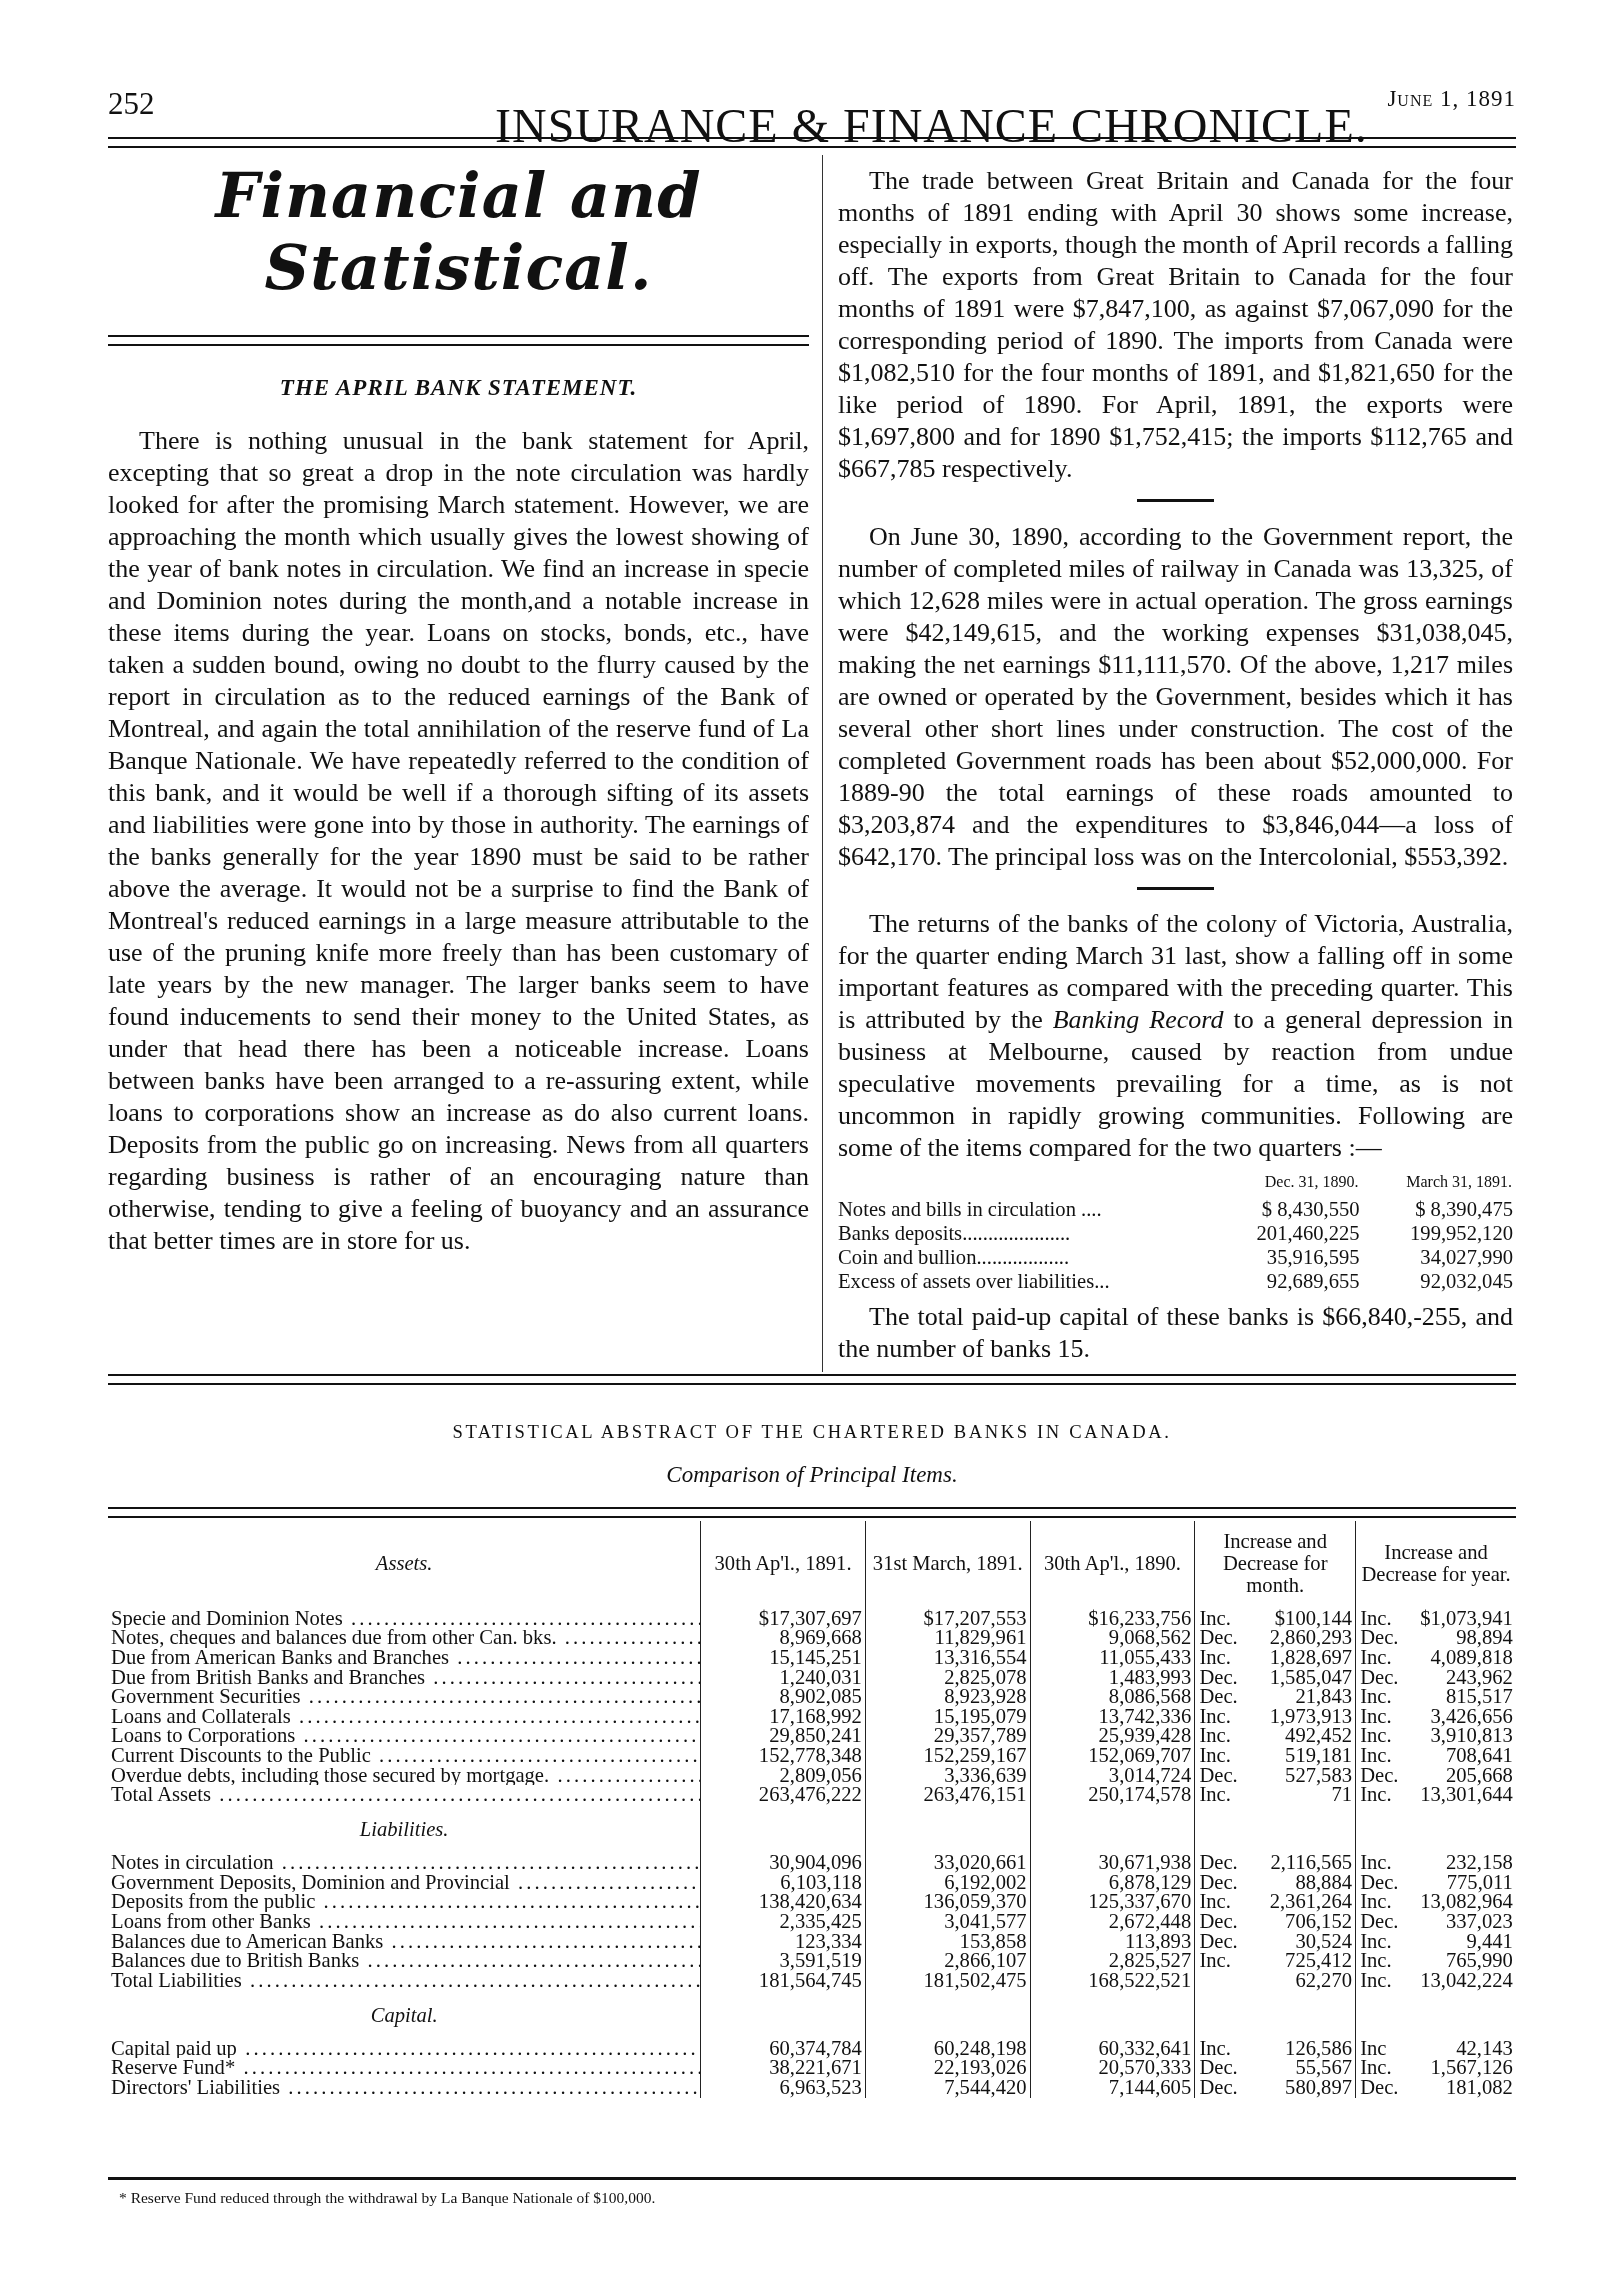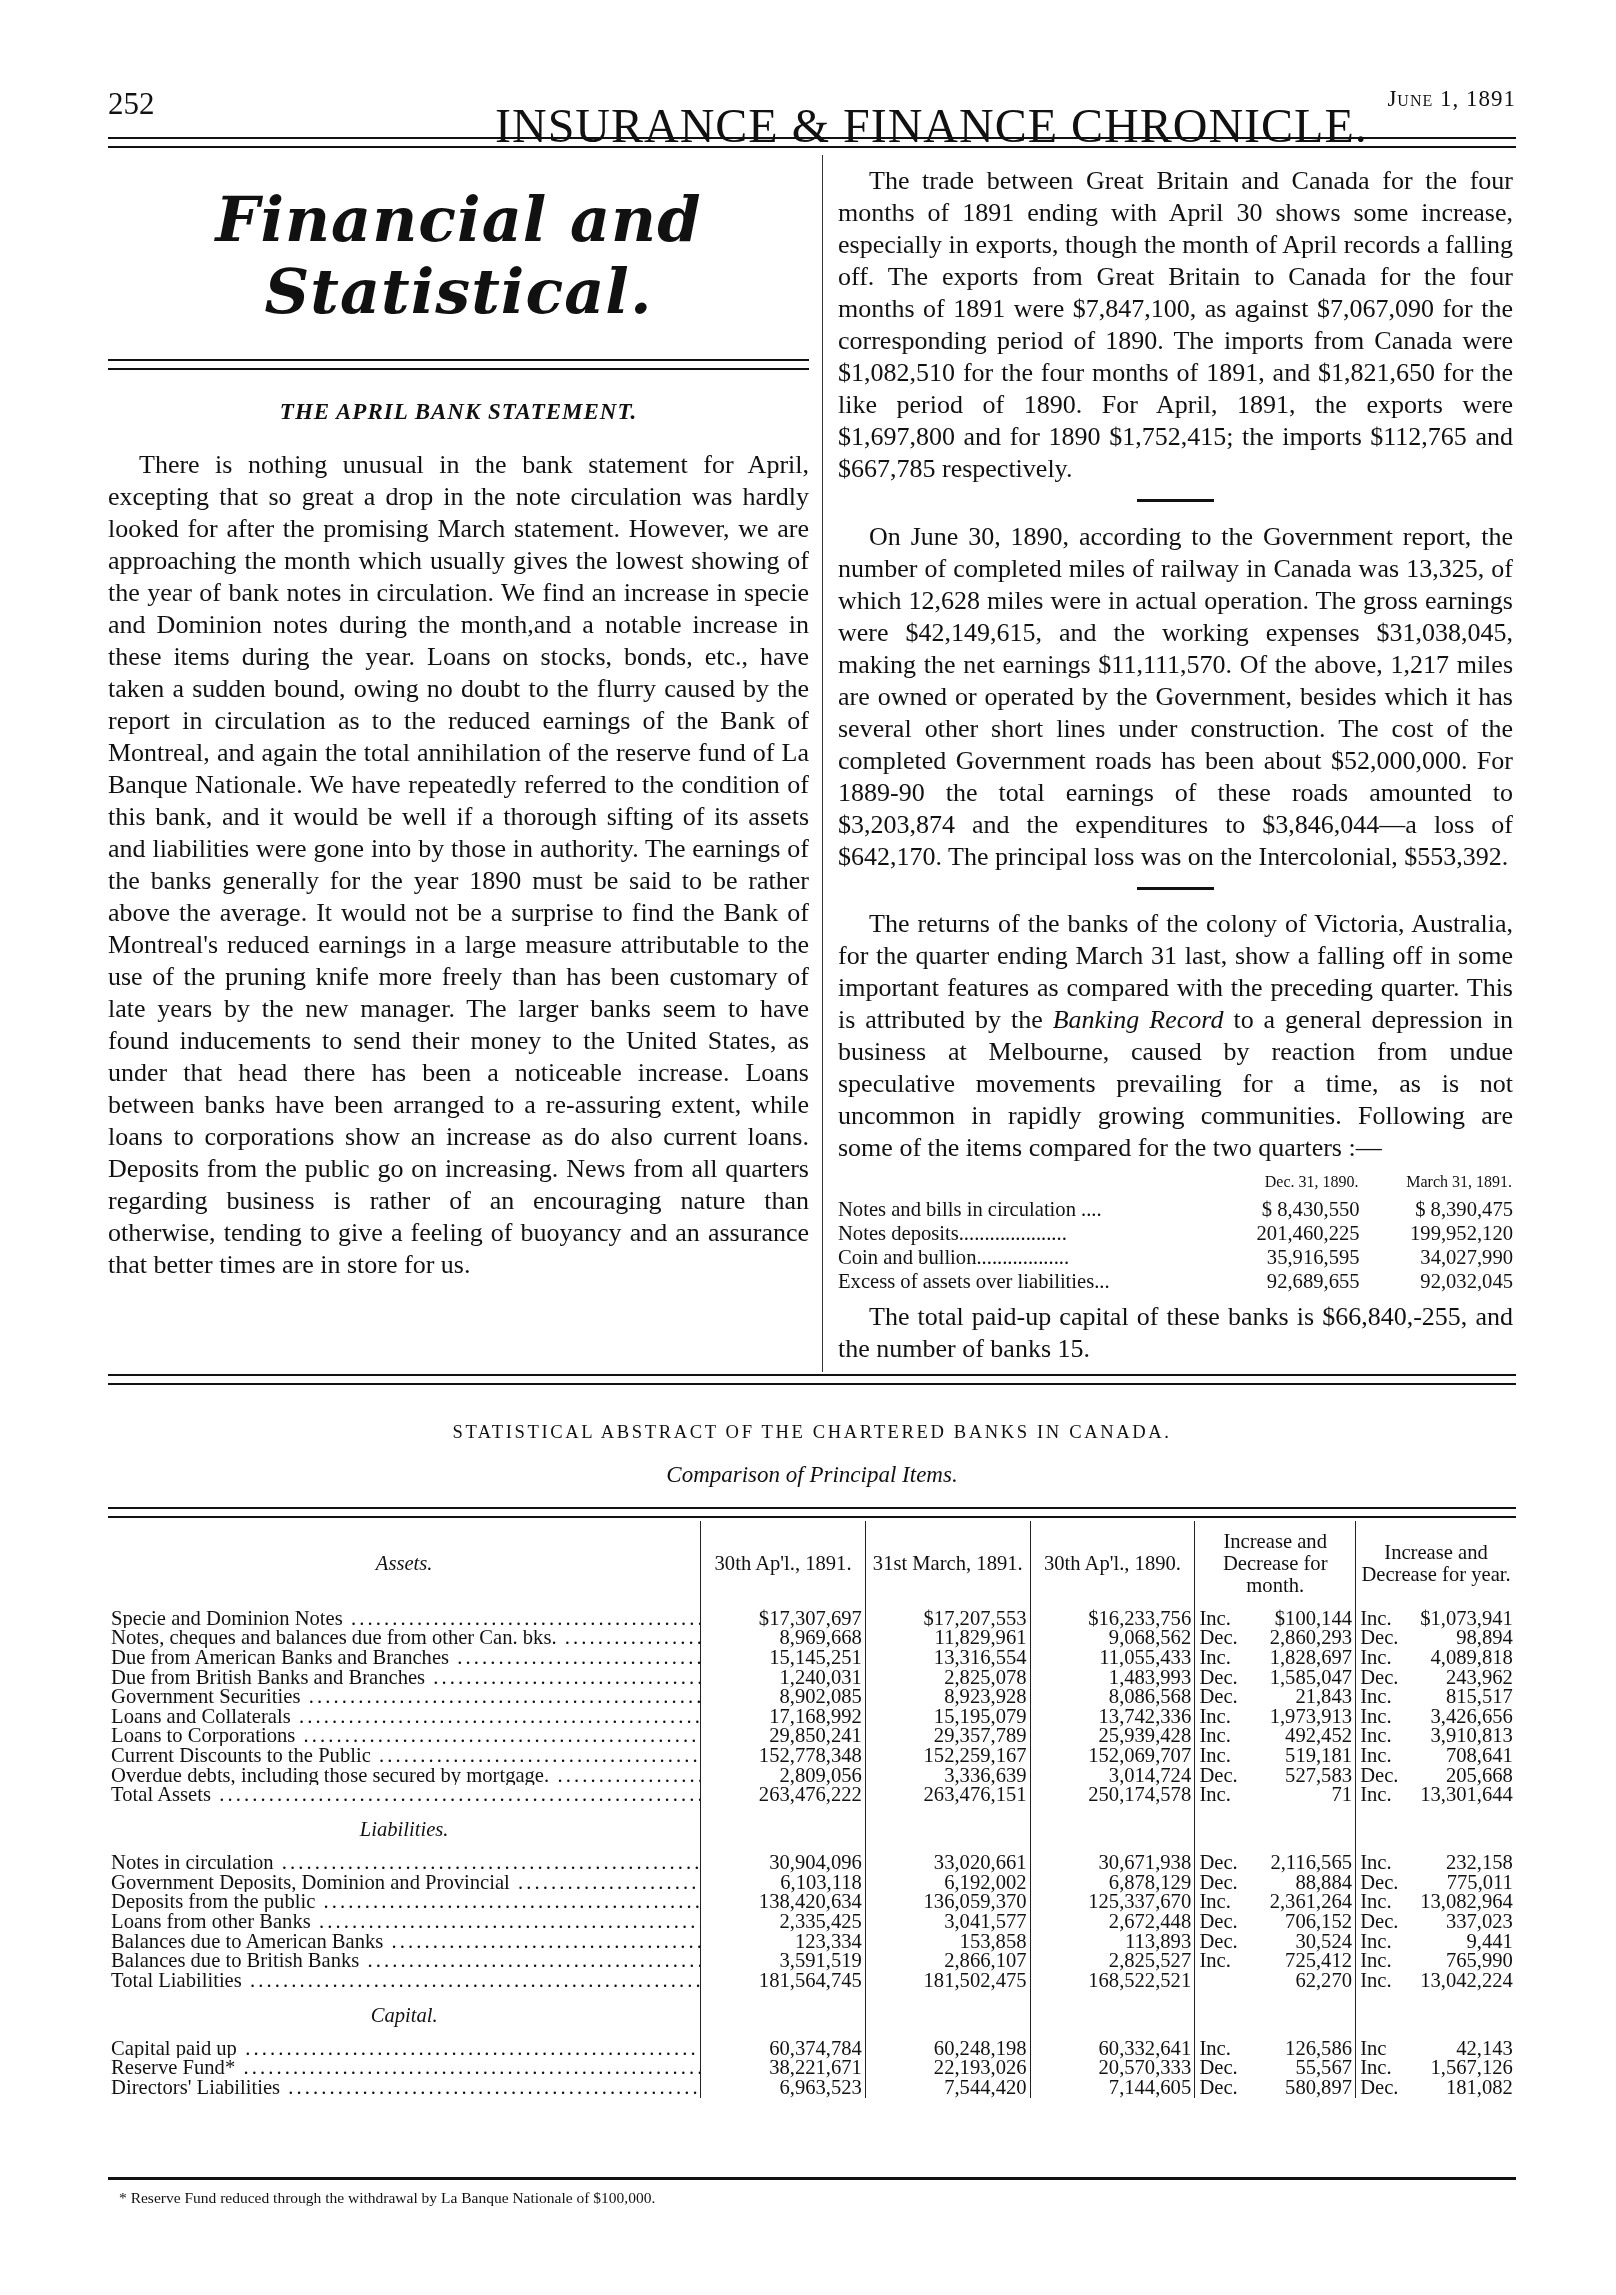--- a/index.html
+++ b/index.html
@@ -65,21 +65,21 @@
 
 <div class="masthead">
   <span class="page-num">252</span>
   <span class="pub-title">INSURANCE &amp; FINANCE CHRONICLE.</span>
   <span class="pub-date">June 1, 1891</span>
 </div>
 <div class="rule-double" style="left:108px; top:137px; width:1408px;"></div>
 
 <div class="col-divider" style="left:822px; top:155px; height:1217px;"></div>
 
-<div class="col" style="left:108px; top:160px; width:701px;margin-top:24px;">
+<div class="col" style="left:108px; top:160px; width:701px;">
   <div class="section-heading">Financial and Statistical.</div>
   <div class="rule-double" style="position:relative; width:701px; margin:31px 0 26px 0;"></div>
   <h2 class="article-title">THE APRIL BANK STATEMENT.</h2>
   <p>There is nothing unusual in the bank statement for April, excepting that so great a drop in the note circulation was hardly looked for after the promising March statement. However, we are approaching the month which usually gives the lowest showing of the year of bank notes in circulation. We find an increase in specie and Dominion notes during the month,and a notable increase in these items during the year. Loans on stocks, bonds, etc., have taken a sudden bound, owing no doubt to the flurry caused by the report in circulation as to the reduced earnings of the Bank of Montreal, and again the total annihilation of the reserve fund of La Banque Nationale. We have repeatedly referred to the condition of this bank, and it would be well if a thorough sifting of its assets and liabilities were gone into by those in authority. The earnings of the banks generally for the year 1890 must be said to be rather above the average. It would not be a surprise to find the Bank of Montreal's reduced earnings in a large measure attributable to the use of the pruning knife more freely than has been customary of late years by the new manager. The larger banks seem to have found inducements to send their money to the United States, as under that head there has been a noticeable increase. Loans between banks have been arranged to a re-assuring extent, while loans to corporations show an increase as do also current loans. Deposits from the public go on increasing. News from all quarters regarding business is rather of an encouraging nature than otherwise, tending to give a feeling of buoyancy and an assurance that better times are in store for us.</p>
 </div>
 
 <div class="col" style="left:838px; top:165px; width:675px;">
   <p>The trade between Great Britain and Canada for the four months of 1891 ending with April 30 shows some increase, especially in exports, though the month of April records a falling off. The exports from Great Britain to Canada for the four months of 1891 were $7,847,100, as against $7,067,090 for the corresponding period of 1890. The imports from Canada were $1,082,510 for the four months of 1891, and $1,821,650 for the like period of 1890. For April, 1891, the exports were $1,697,800 and for 1890 $1,752,415; the imports $112,765 and $667,785 respectively.</p>
   <div class="short-rule"></div>
   <p>On June 30, 1890, according to the Government report, the number of completed miles of railway in Canada was 13,325, of which 12,628 miles were in actual operation. The gross earnings were $42,149,615, and the working expenses $31,038,045, making the net earnings $11,111,570. Of the above, 1,217 miles are owned or operated by the Government, besides which it has several other short lines under construction. The cost of the completed Government roads has been about $52,000,000. For 1889-90 the total earnings of these roads amounted to $3,203,874 and the expenditures to $3,846,044—a loss of $642,170. The principal loss was on the Intercolonial, $553,392.</p>
@@ -93,21 +93,21 @@
         <th>March 31, 1891.</th>
       </tr>
     </thead>
     <tbody>
       <tr>
         <td>Notes and bills in circulation ....</td>
         <td class="num">$ 8,430,550</td>
         <td class="num">$ 8,390,475</td>
       </tr>
       <tr>
-        <td>Notes deposits.....................</td>
+        <td>Banks deposits.....................</td>
         <td class="num">201,460,225</td>
         <td class="num">199,952,120</td>
       </tr>
       <tr>
         <td>Coin and bullion..................</td>
         <td class="num">35,916,595</td>
         <td class="num">34,027,990</td>
       </tr>
       <tr>
         <td>Excess of assets over liabilities...</td>

